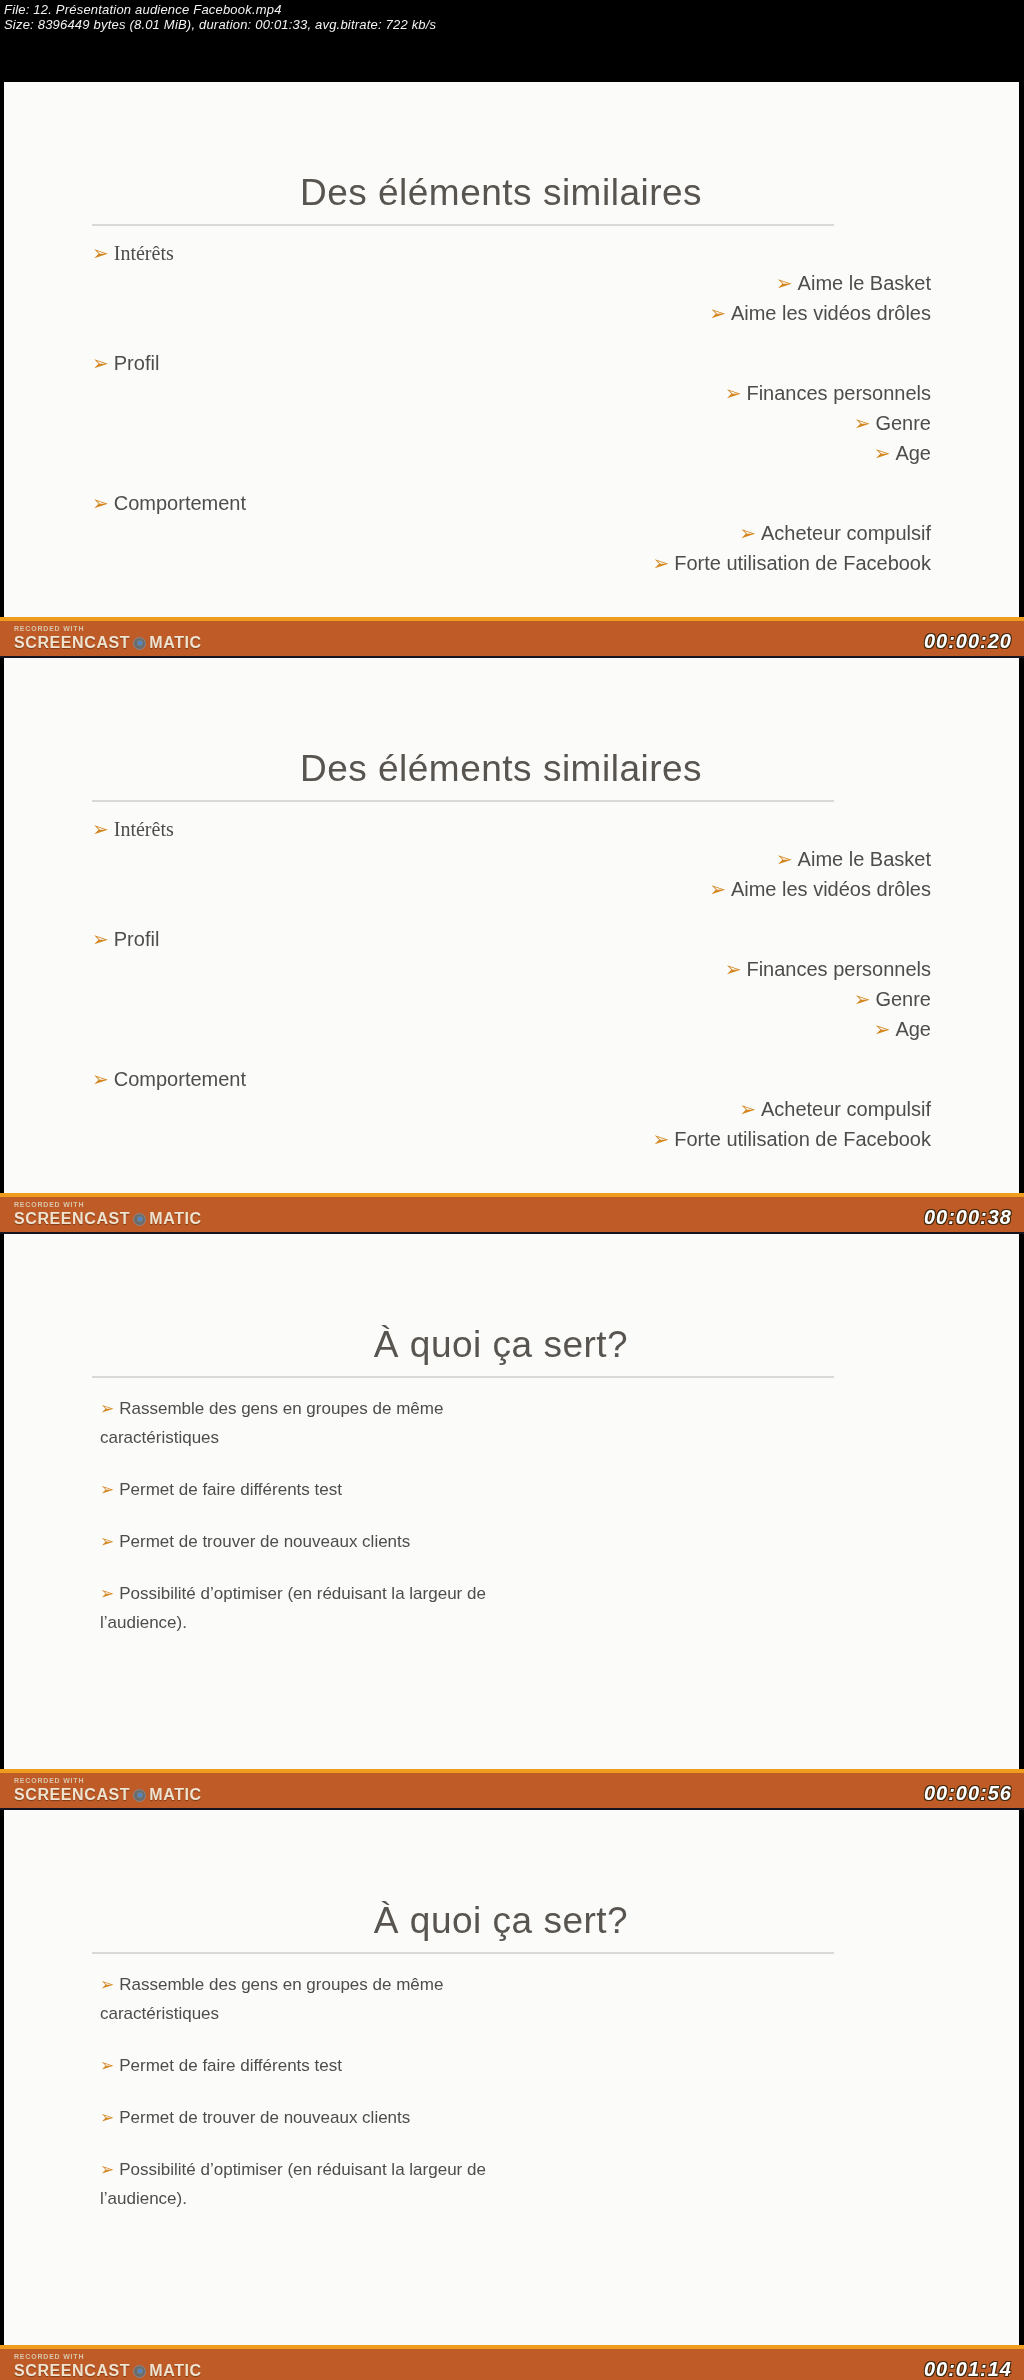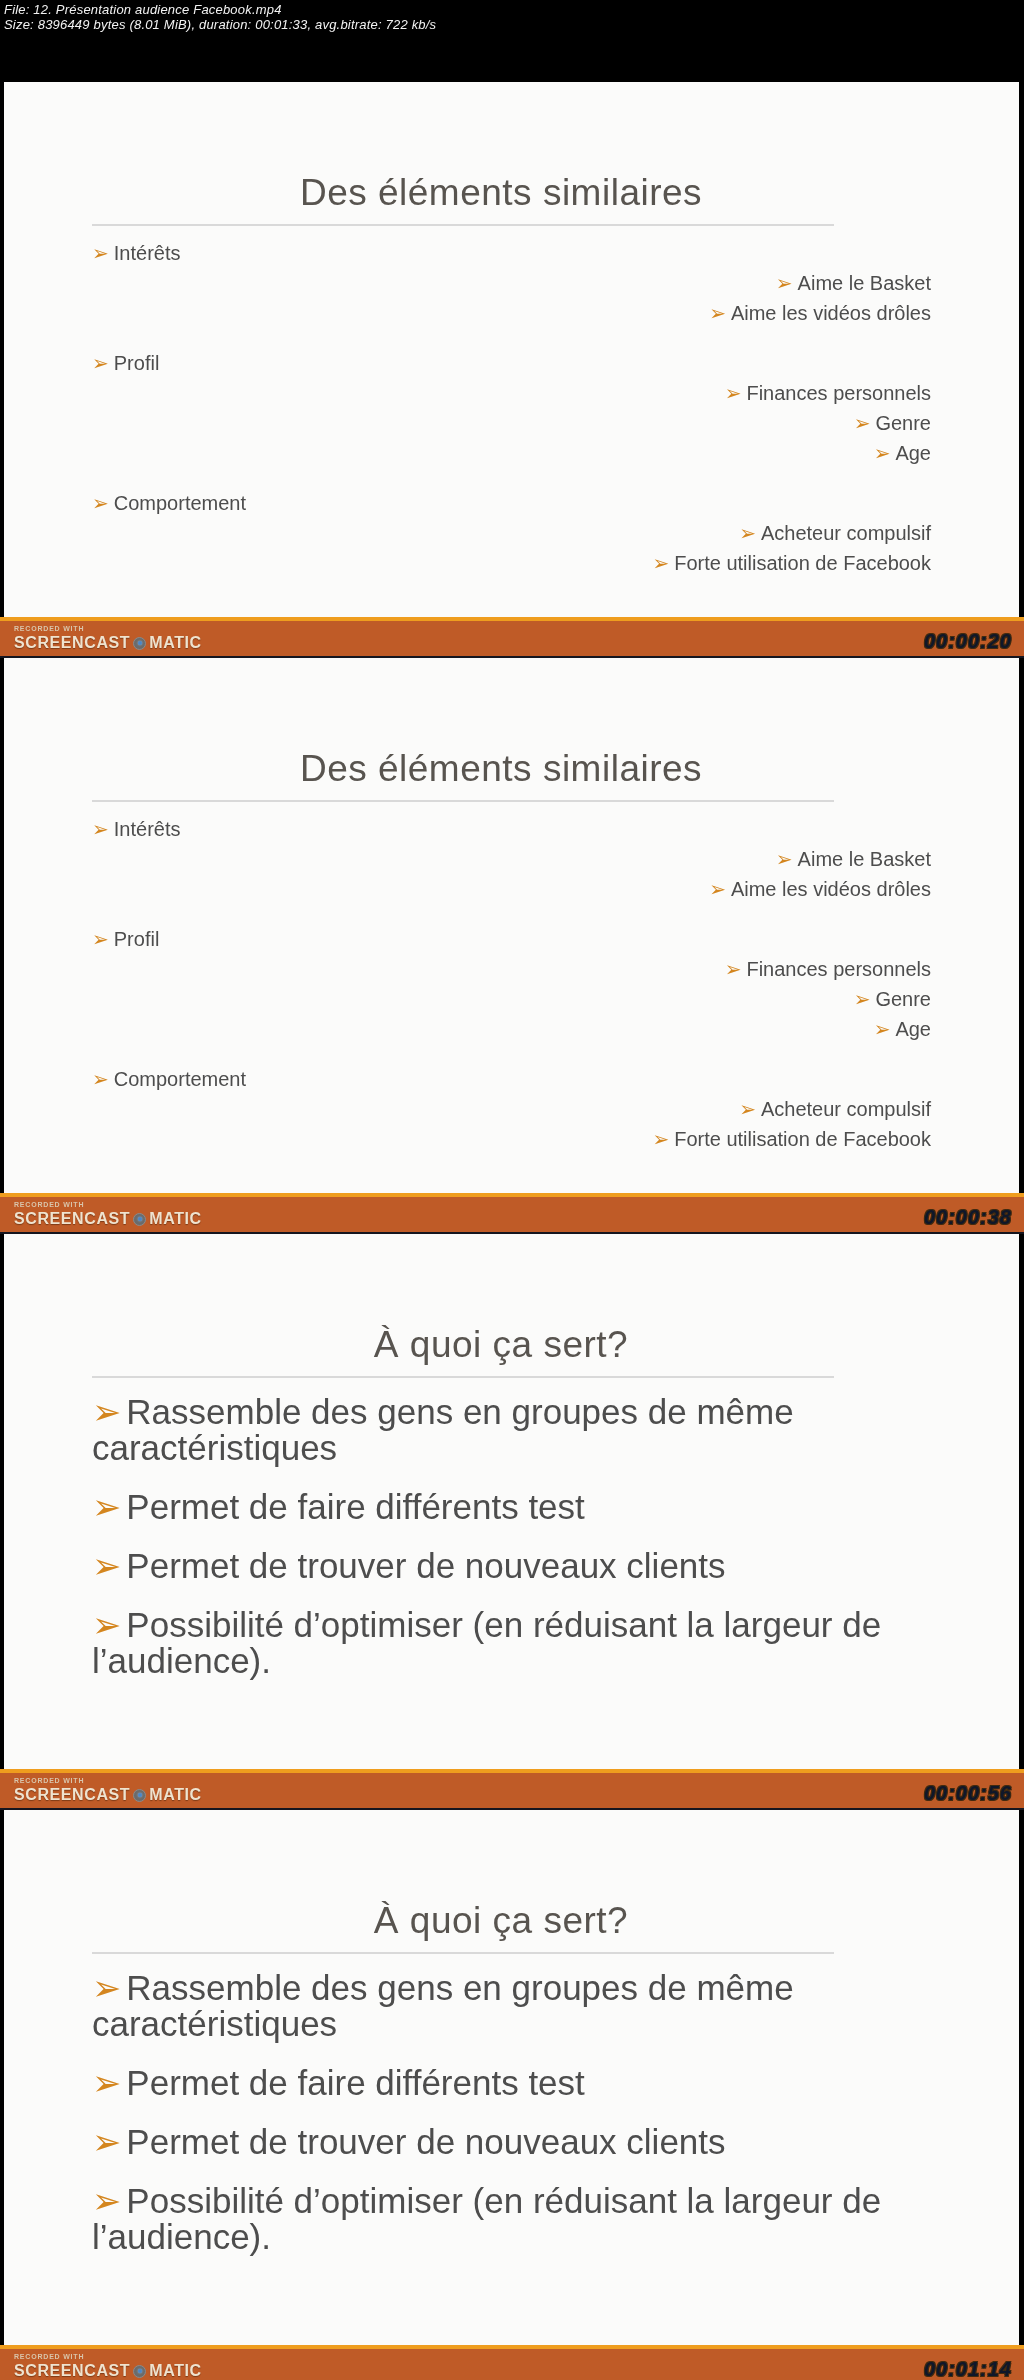--- a/index.html
+++ b/index.html
@@ -31,26 +31,26 @@
   .rule{width:742px;height:2px;background:#d9d9d9;margin-top:10px;}
 
   .bullet-list{margin-top:12px;}
   .bullet{color:#4d4d4d;}
   .bullet .arrow{color:#d4861f;margin-right:5px;}
   .bullet .btext{white-space:pre-line;}
 
   
   .bullet-list.small .bullet{font-size:20px;line-height:30px;}
   .bullet-list.small .bullet.lvl1{margin-top:20px;padding-left:0;}
-  .bullet-list.small .bullet.lvl1:first-child{margin-top:4px;}
+  .bullet-list.small .bullet.lvl1:first-child{margin-top:4px;font-family:Liberation Serif, serif;}
   .bullet-list.small .bullet.lvl2{padding-left:22px;text-align:right;}
 
   
   .bullet-list.big{margin-top:16px;}
-  .bullet-list.big .bullet{font-size:35px;line-height:36px;margin-bottom:23px;}
+  .bullet-list.big .bullet{font-size:17px;line-height:29px;margin-bottom:23px;margin-left:8px;}
 
   
   .wm-gold{position:absolute;left:0;right:0;top:535px;height:4px;background:#ef9d1e;}
   .wm-bar{
     position:absolute;left:0;right:0;top:539px;height:35px;
     background:#bf5b27;
   }
   .frame-end{position:absolute;left:0;right:0;bottom:0;height:2px;background:#15151f;}
 
   .wm-logo{position:absolute;left:14px;top:4px;}
@@ -66,21 +66,21 @@
     display:inline-block;width:13px;height:13px;border-radius:50%;
     background:#6b6b6b;border:1px solid #8a8a8a;box-sizing:border-box;
     margin:0 3px;position:relative;
   }
   .oring .odot{
     position:absolute;left:3.5px;top:3.5px;width:4px;height:4px;border-radius:50%;
     background:#4a86c8;box-shadow:0 0 2px #9cc6ee;
   }
   .timestamp{
     position:absolute;right:12px;bottom:3px;
-    font-size:20px;font-weight:bold;font-style:italic;color:#0f172a;
+    font-size:20px;font-weight:bold;font-style:italic;color:#ffffff;
     text-shadow:1px 1px 0 #402a10,-1px -1px 0 #402a10,1px -1px 0 #402a10,-1px 1px 0 #402a10;
     letter-spacing:1px;
   }
 </style>
 </head>
 <body>
 
 <div class="file-header">
   <div class="hline">File: 12. Présentation audience Facebook.mp4</div>
   <div class="hline">Size: 8396449 bytes (8.01 MiB), duration: 00:01:33, avg.bitrate: 722 kb/s</div>

